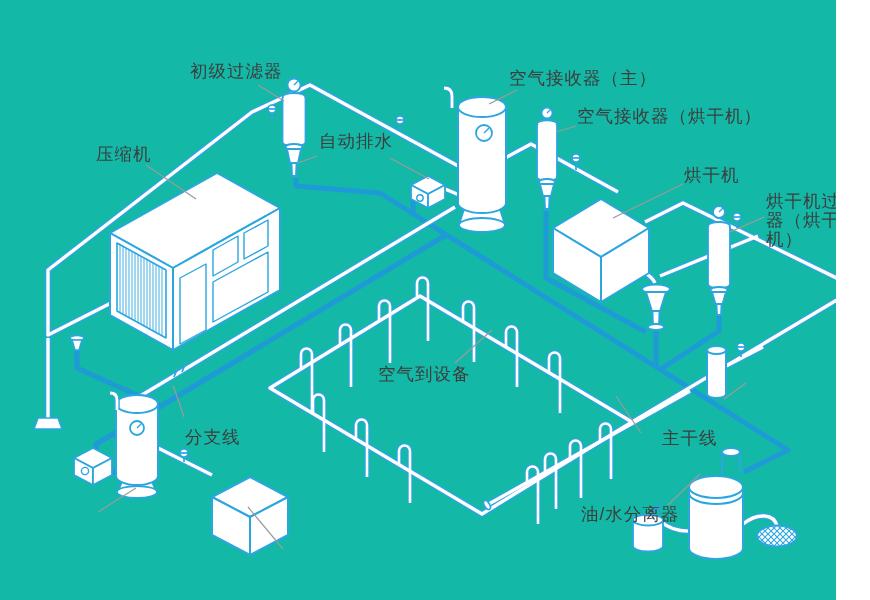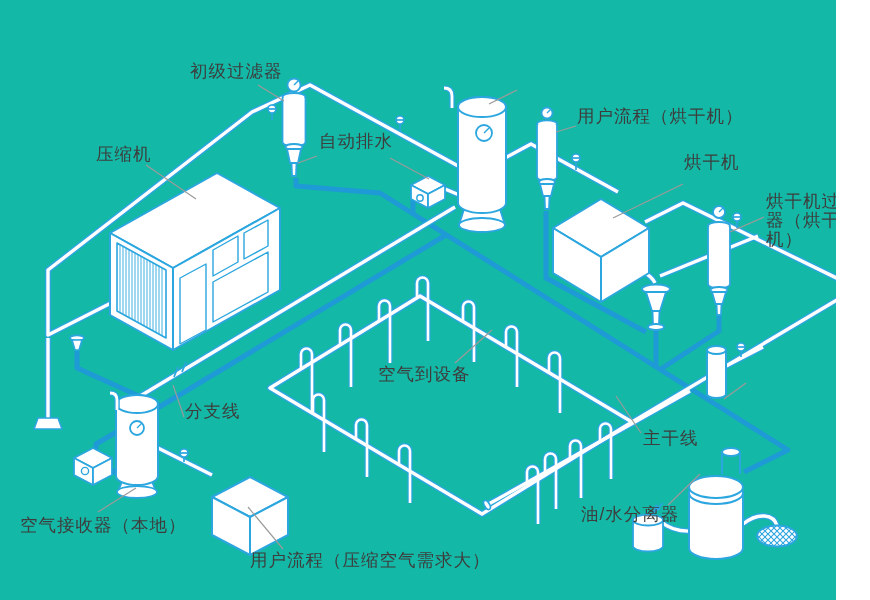--- a/index.html
+++ b/index.html
@@ -304,23 +304,22 @@
     <path d="M641,433 L616,396"></path>
     <path d="M98,512 L136,488"></path>
     <path d="M283,549 L248,507"></path>
     <path d="M668,505 L700,474"></path>
   </g>
 </svg>
 
 <div class="lbl" style="left:190px;top:62px">初级过滤器</div>
 <div class="lbl" style="left:96px;top:145px">压缩机</div>
 <div class="lbl" style="left:319px;top:132px">自动排水</div>
-<div class="lbl" style="left:577px;top:107px">用户流程（烘干机）</div>
-<div class="lbl" style="left:684px;top:153px">烘干机</div>
+<div class="lbl" style="left:509px;top:69px">空气接收器（主）</div>
+<div class="lbl" style="left:577px;top:107px">空气接收器（烘干机）</div>
+<div class="lbl" style="left:684px;top:166px">烘干机</div>
 <div class="lbl wrap" style="left:766px;top:192px">烘干机过滤器（烘干机）</div>
 <div class="lbl" style="left:378px;top:365px">空气到设备</div>
-<div class="lbl" style="left:185px;top:402px">分支线</div>
-<div class="lbl" style="left:643px;top:429px">主干线</div>
-<div class="lbl" style="left:20px;top:516px">空气接收器（本地）</div>
-<div class="lbl" style="left:250px;top:551px">用户流程（压缩空气需求大）</div>
+<div class="lbl" style="left:185px;top:428px">分支线</div>
+<div class="lbl" style="left:662px;top:429px">主干线</div>
 <div class="lbl" style="left:581px;top:505px">油/水分离器</div>
 
 </div>
 
 </body></html>

